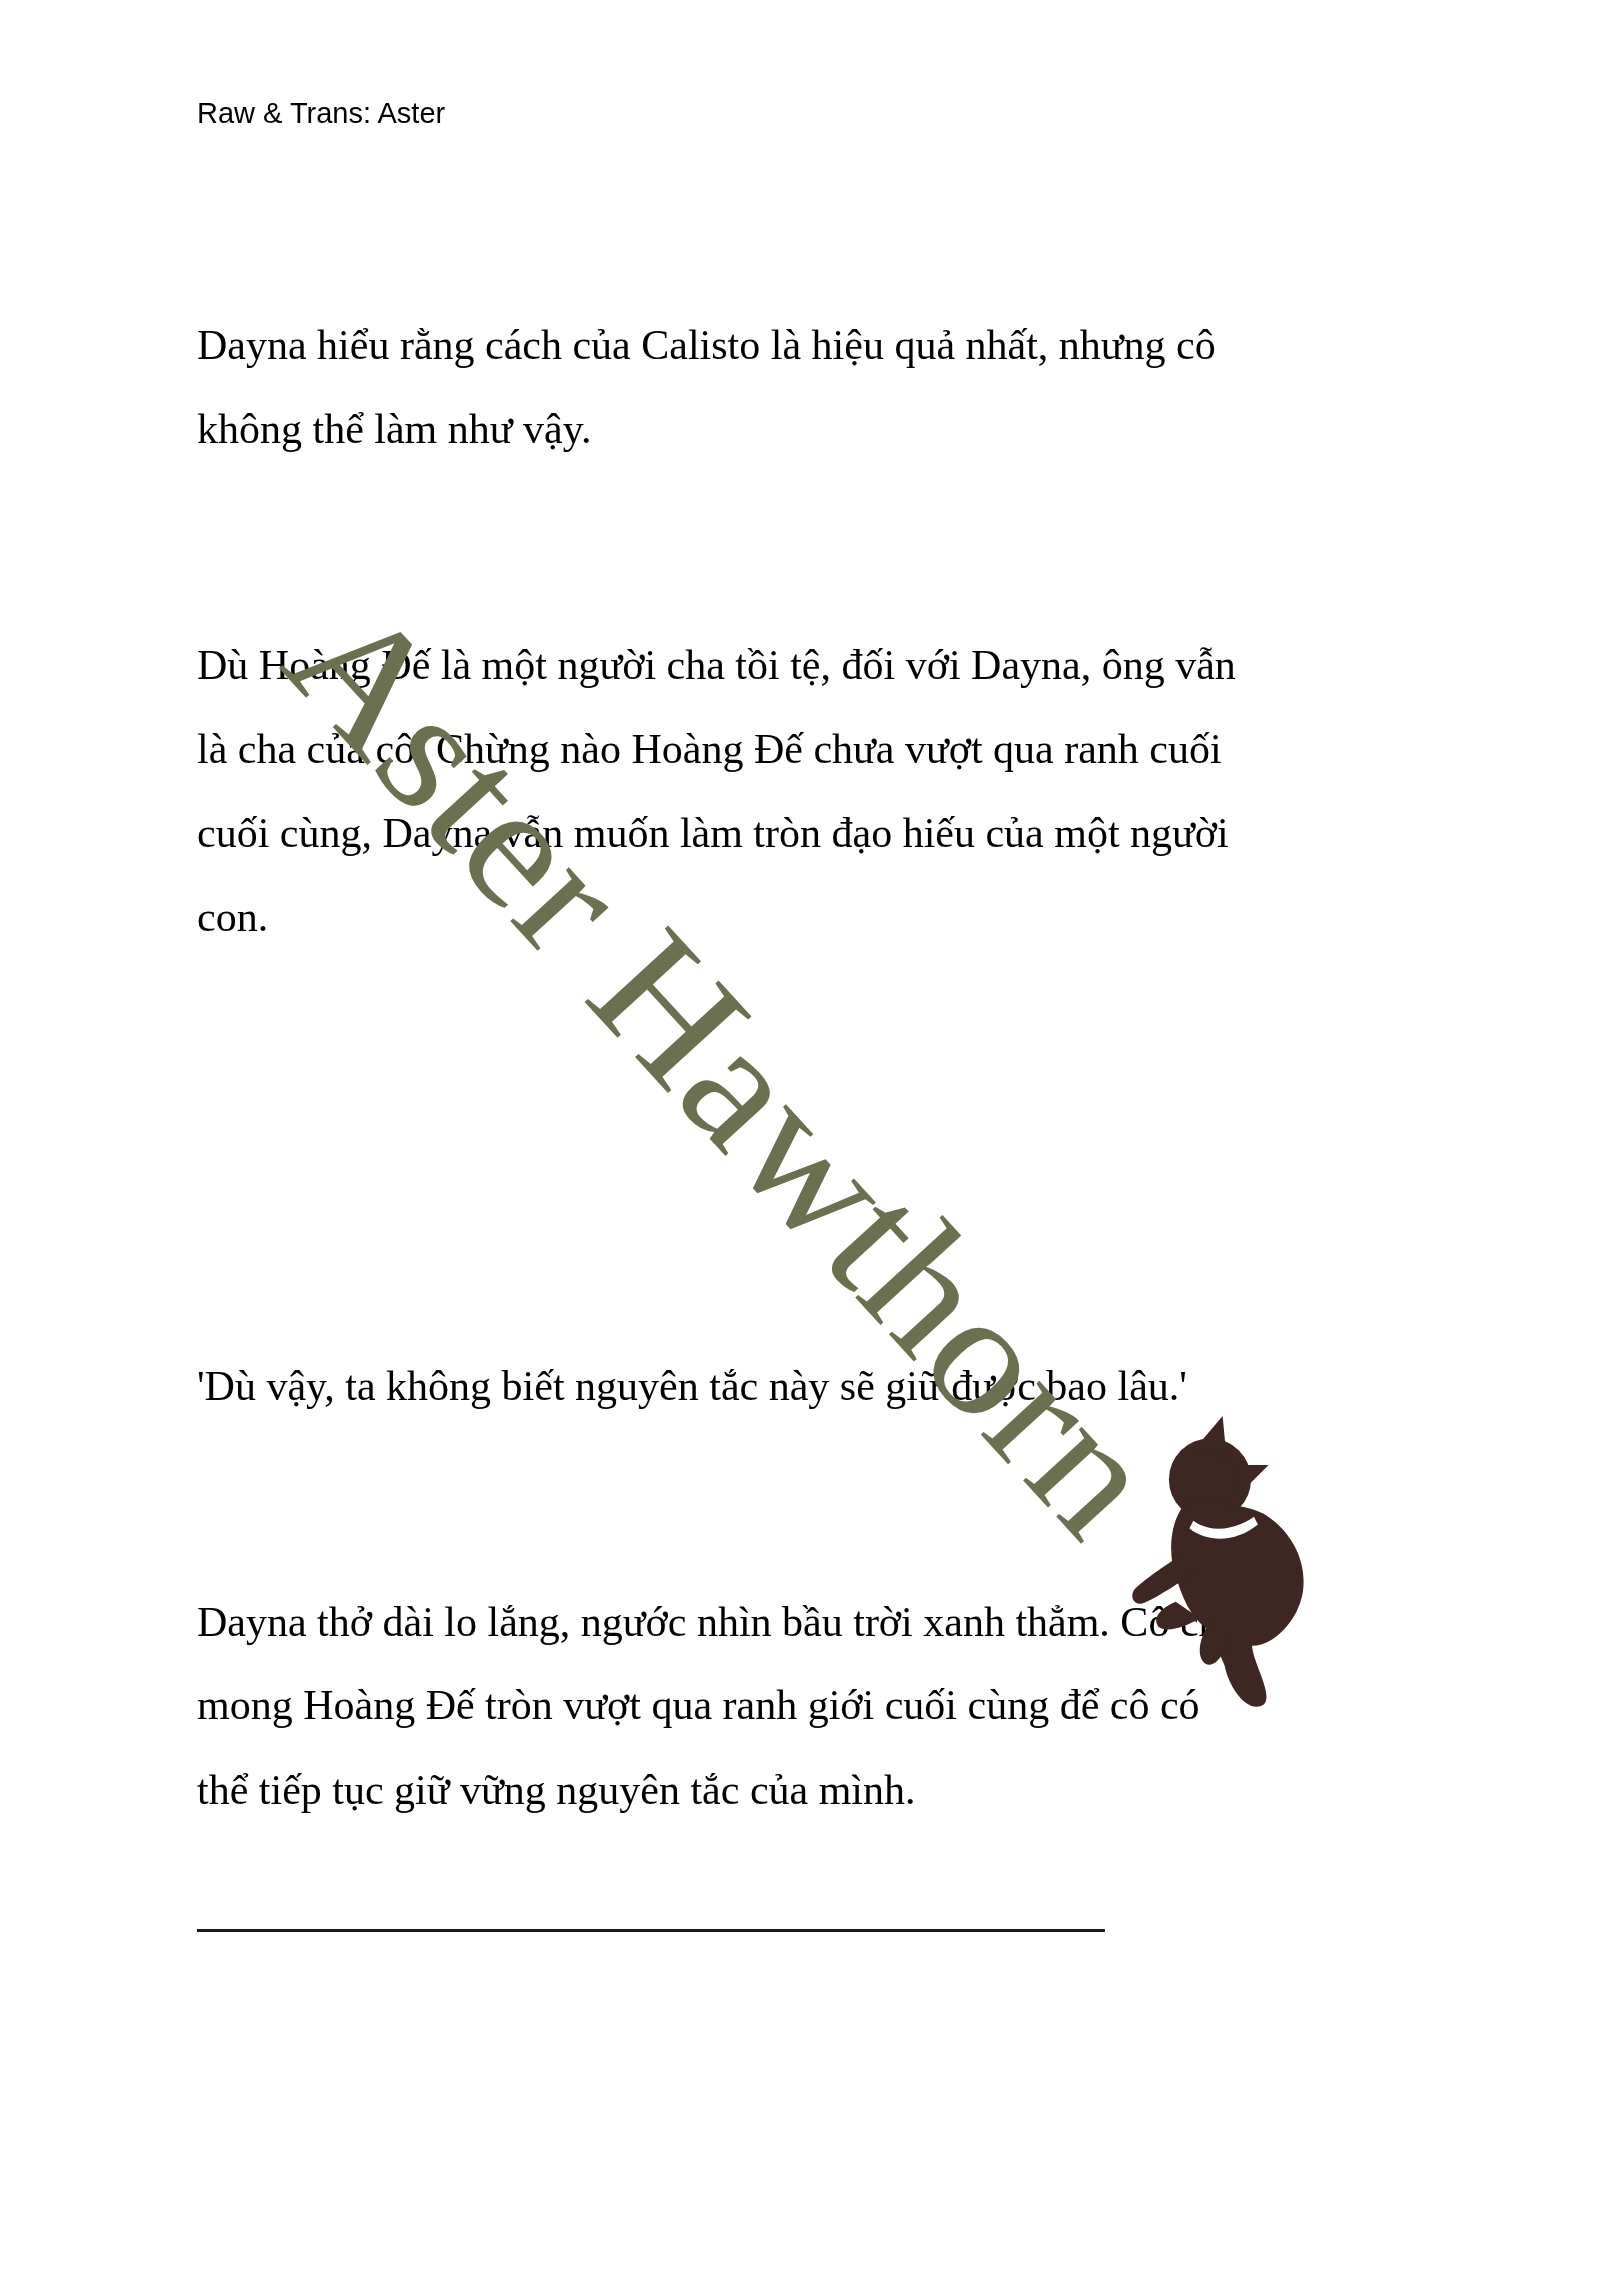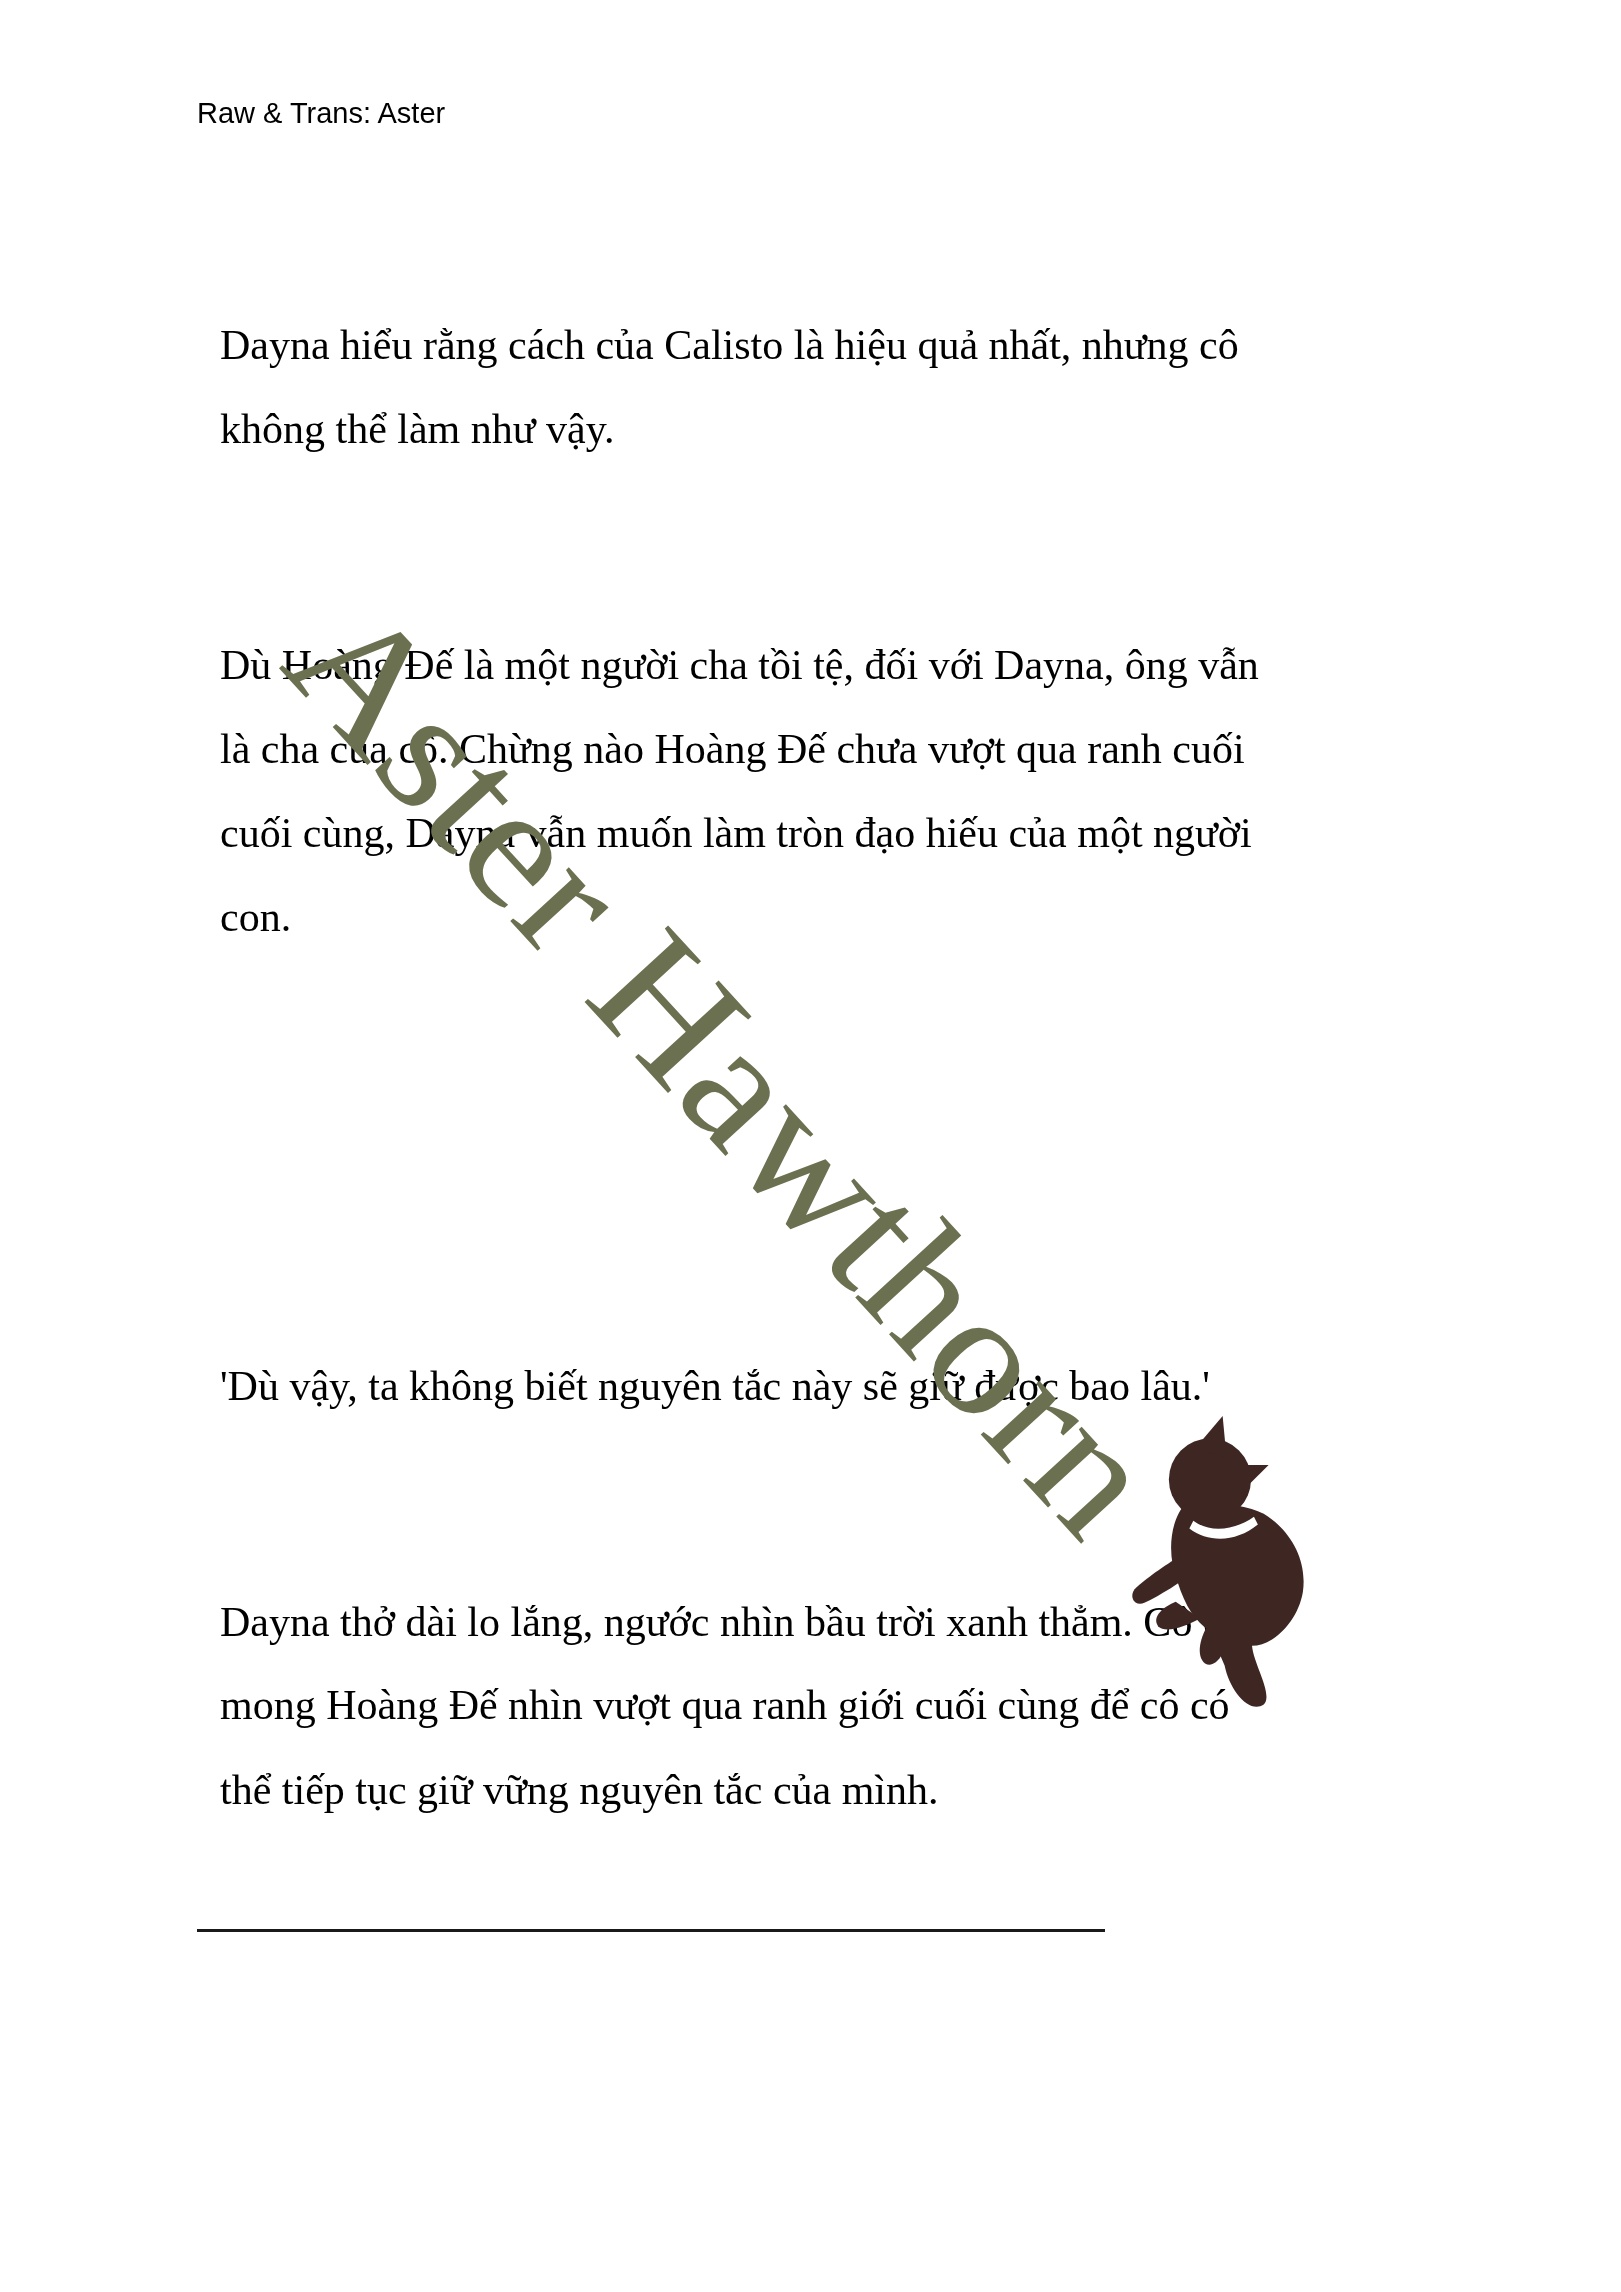--- a/index.html
+++ b/index.html
@@ -33,21 +33,20 @@
     }
     .line {
       position: absolute;
       left: 197px;
       font-family: "Liberation Serif", serif;
       font-size: 42px;
       line-height: 49px;
       color: #000000;
       white-space: nowrap;
       z-index: 1;
-      margin-left: 23px;
     }
     .rule {
       position: absolute;
       left: 197px;
       top: 1929px;
       width: 908px;
       height: 2.9px;
       background: #1a1a1a;
       z-index: 1;
     }
@@ -92,21 +91,21 @@
 
   <div class="line" style="top:641px;">Dù Hoàng Đế là một người cha tồi tệ, đối với Dayna, ông vẫn</div>
   <div class="line" style="top:725px;">là cha của cô. Chừng nào Hoàng Đế chưa vượt qua ranh cuối</div>
   <div class="line" style="top:809px;">cuối cùng, Dayna vẫn muốn làm tròn đạo hiếu của một người</div>
   <div class="line" style="top:893px;">con.</div>
 
 
   <div class="line" style="top:1362px;">'Dù vậy, ta không biết nguyên tắc này sẽ giữ được bao lâu.'</div>
 
   <div class="line" style="top:1598px;">Dayna thở dài lo lắng, ngước nhìn bầu trời xanh thẳm. Cô chỉ</div>
-  <div class="line" style="top:1681px;">mong Hoàng Đế nhìn vượt qua ranh giới cuối cùng để cô có</div>
+  <div class="line" style="top:1681px;">mong Hoàng Đế tròn vượt qua ranh giới cuối cùng để cô có</div>
   <div class="line" style="top:1766px;">thể tiếp tục giữ vững nguyên tắc của mình.</div>
 
   <div class="rule"></div>
 
   <div class="watermark" style="transform: rotate(47.5deg);">
     <span class="watermark-text" style="transform: scaleX(1.074);">Aster Hawthorn</span>
   </div>
 
   <svg class="cat" viewBox="0 0 230 330" xmlns="http://www.w3.org/2000/svg">
     <g fill="#3e2723">

